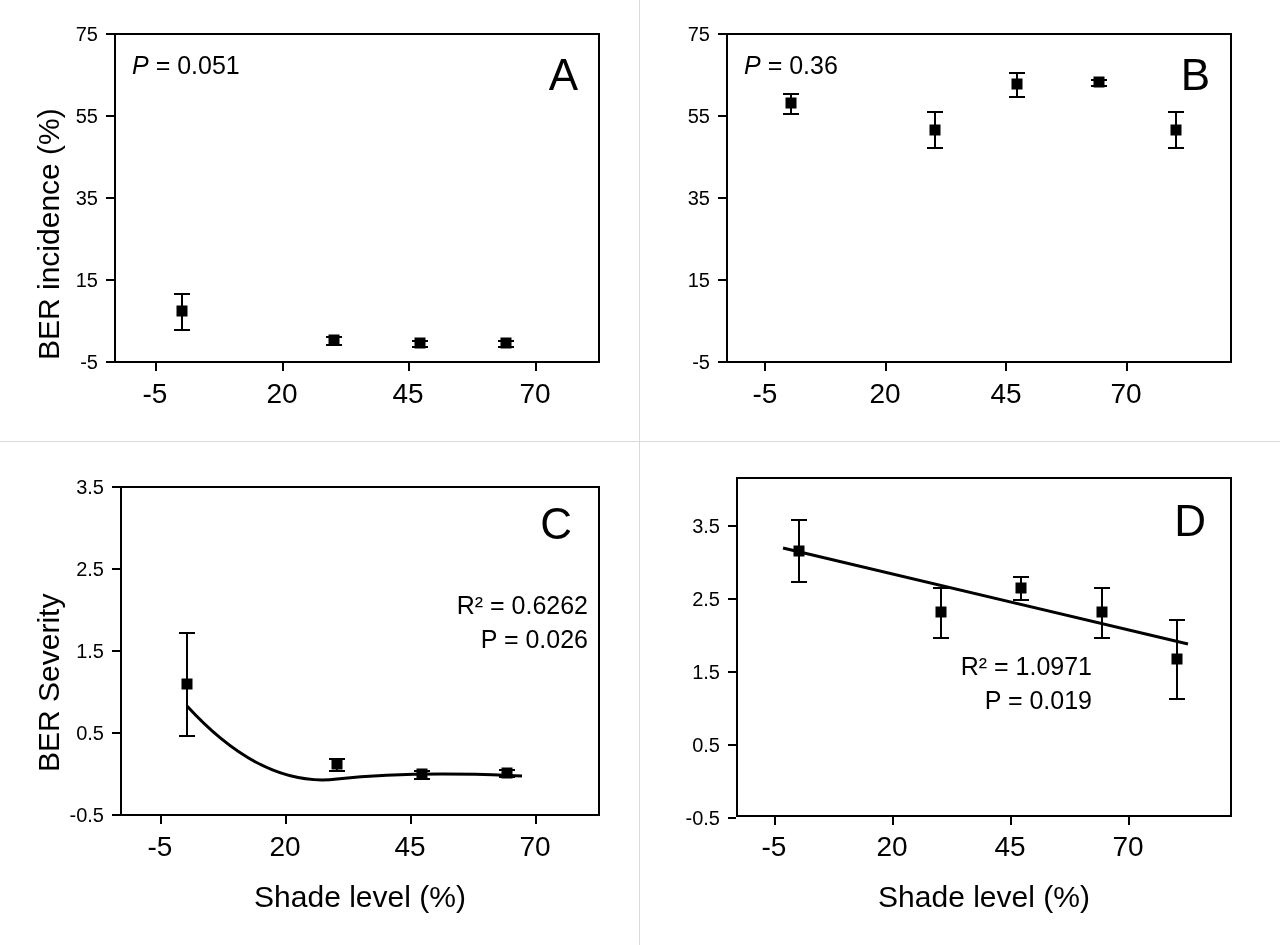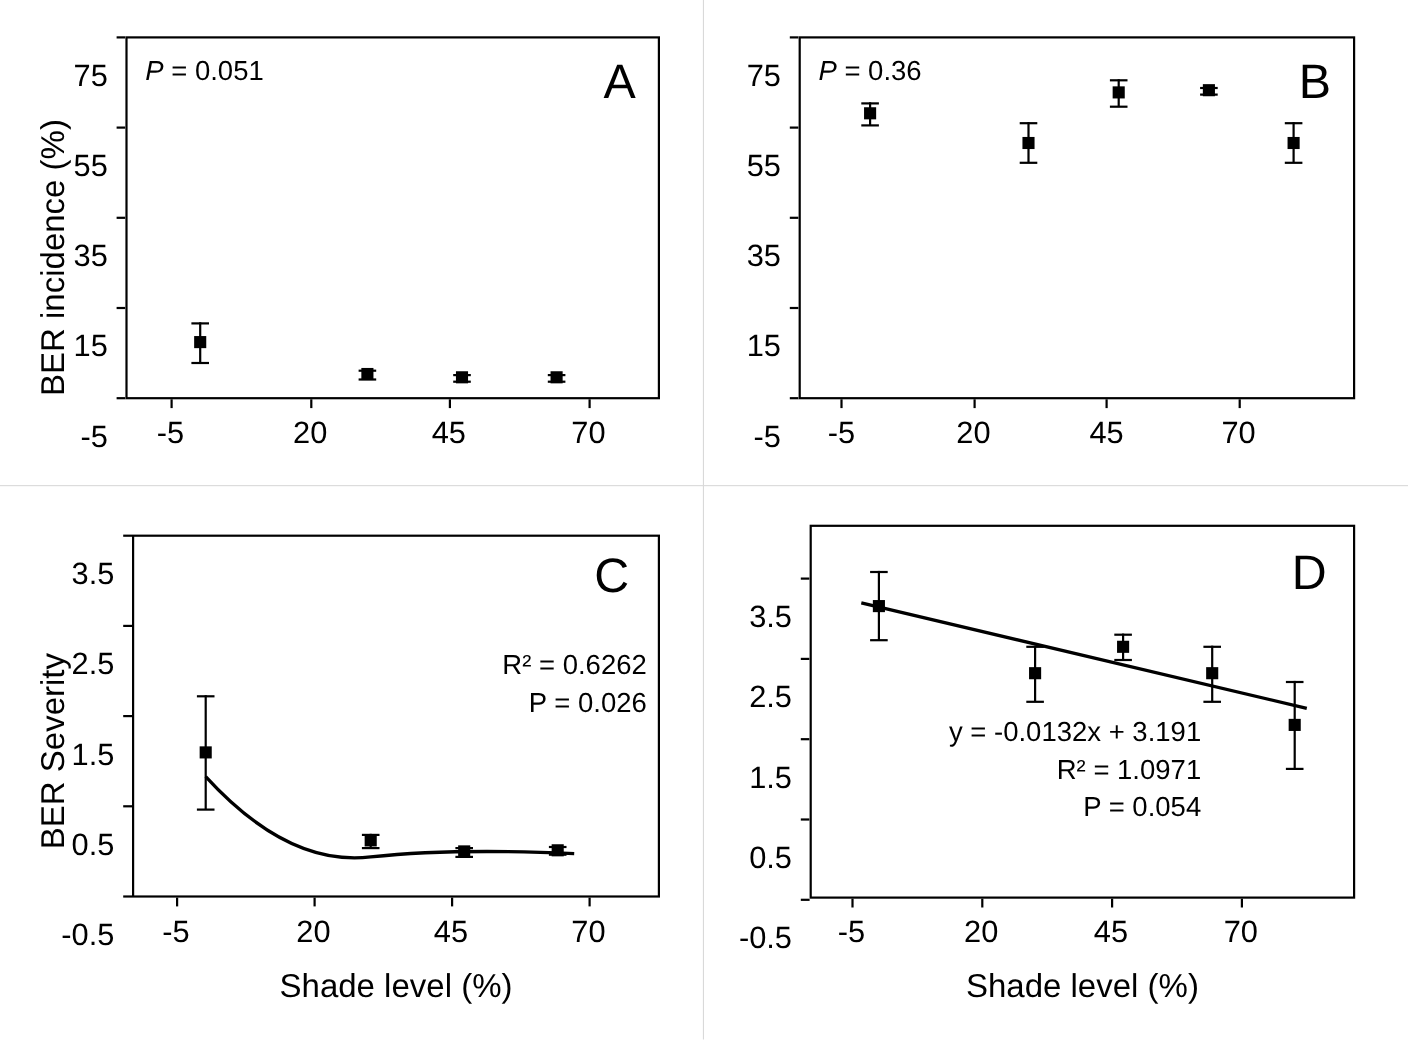--- a/index.html
+++ b/index.html
@@ -48,25 +48,24 @@
   .panel-letter {
     position: absolute;
     font-size: 44px;
     line-height: 44px;
     color: #000000;
   }
   .ytick {
     position: absolute;
     right: 0;
     text-align: right;
-    font-size: 28px;
+    font-size: 20px;
     line-height: 28px;
     color: #000000;
     white-space: nowrap;
-    margin-top: 35px;
   }
   .xtick {
     position: absolute;
     text-align: center;
     font-size: 28px;
     line-height: 28px;
     color: #000000;
     white-space: nowrap;
   }
   .tick-mark-y {
@@ -327,23 +326,22 @@
     <div class="tick-mark-y" style="left:88px;top:83px;"></div>
     <div class="tick-mark-y" style="left:88px;top:156px;"></div>
     <div class="tick-mark-y" style="left:88px;top:229px;"></div>
     <div class="tick-mark-y" style="left:88px;top:302px;"></div>
     <div class="tick-mark-y" style="left:88px;top:375px;"></div>
 
     <div class="plot-area" style="left:96px;top:35px;width:496px;height:340px;">
       <div class="panel-letter" style="right:24px;top:20px;">D</div>
 
       <div class="eq-block" style="left:24px;top:170px;text-align:right;width:330px;">
-        <div>y = -0.0132x + 3.191</div>
         <div>R² = 1.0971</div>
-        <div><span class="ital">P</span><span> = 0.054</span></div>
+        <div><span class="ital">P</span><span> = 0.019</span></div>
       </div>
 
       <svg class="overlay" width="496" height="340" viewBox="0 0 496 340">
         <line x1="45" y1="69" x2="450" y2="165" stroke="#000000" stroke-width="3"></line>
       </svg>
 
       <div class="errbar" style="left:61px;top:40px;height:63px;"></div>
       <div class="errcap" style="left:61px;top:40px;"></div>
       <div class="errcap" style="left:61px;top:102px;"></div>
       <div class="marker" style="left:61px;top:72px;"></div>

